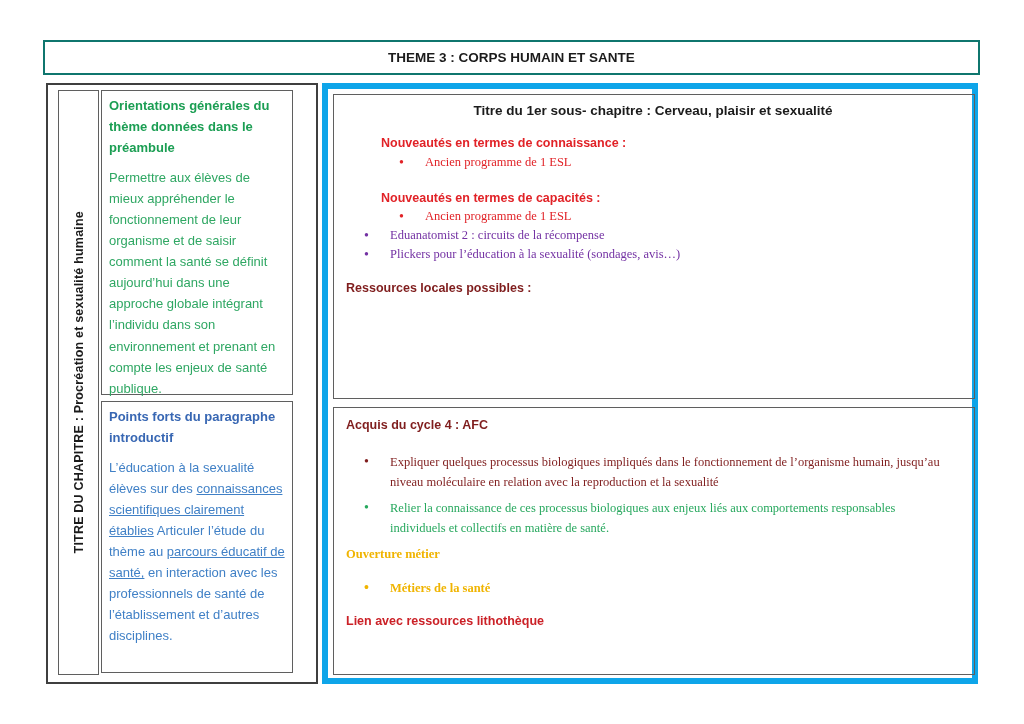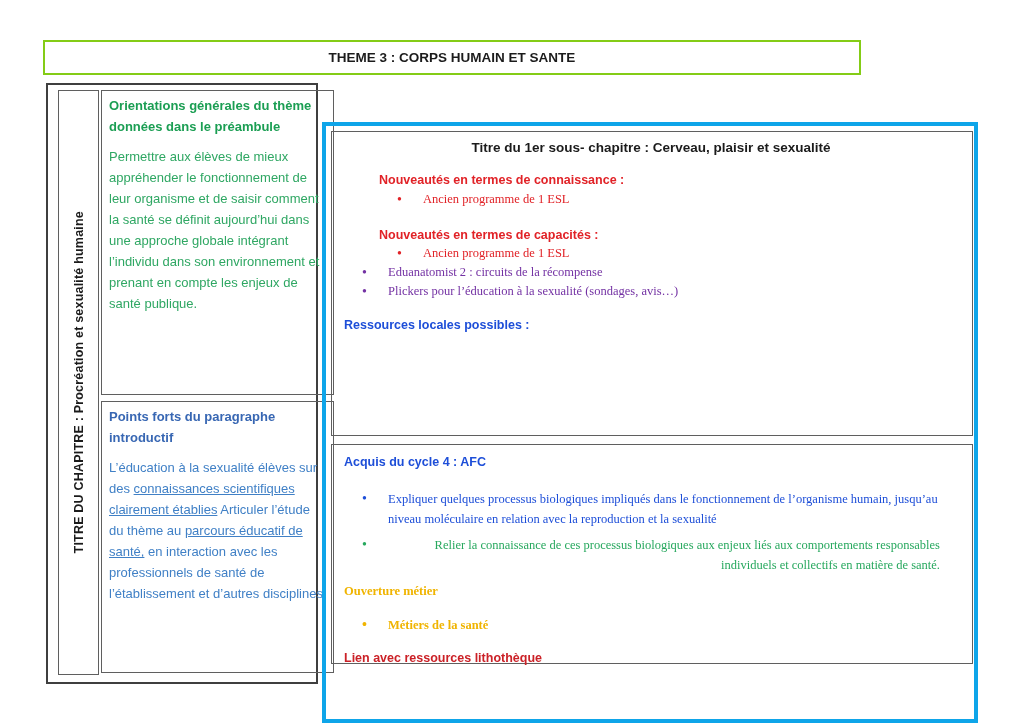--- a/index.html
+++ b/index.html
@@ -6,87 +6,86 @@
   html,body { background:#ffffff; }
   body {
     width:1024px; height:724px; position:relative;
     font-family:"Liberation Sans", sans-serif;
     color:#1b1b1b;
   }
   .page { position:absolute; inset:0; background:#fff; }
 
   
   .header-box {
-    position:absolute; left:43px; top:40px; width:818px; height:35px;
-    border:2px solid #84cc16; display:flex; align-items:center; justify-content:center;
+    position:absolute; left:43px; top:40px; width:937px; height:35px;
+    border:2px solid #0f766e; display:flex; align-items:center; justify-content:center;
   }
   .header-box span { font-weight:bold; font-size:13.5px; }
 
   
   .left-group {
     position:absolute; left:46px; top:83px; width:272px; height:601px;
     border:2px solid #3f3f3f;
   }
   .vertical-strip {
     position:absolute; left:10px; top:5px; width:41px; height:585px;
     border:1.5px solid #5f5f5f;
     display:flex; align-items:center; justify-content:center;
   }
   .vtext {
     writing-mode:vertical-rl; transform:rotate(180deg);
     font-weight:bold; font-size:12.5px; white-space:nowrap; letter-spacing:.2px;
   }
   .cell {
-    position:absolute; left:53px; width:233px;
+    position:absolute; left:53px; width:192px;
     border:1.5px solid #5f5f5f; padding:4px 6px 4px 7px;
     font-size:13px; line-height:1.62;
   }
   .green-cell { top:5px; height:305px; }
   .blue-cell  { top:316px; height:272px; }
   .green-head { color:var(--green-heading,#1b9e53); font-weight:bold; margin-bottom:9px; }
   .green-body { color:var(--green-body,#2fa763); }
   .blue-head  { color:var(--blue-heading,#3867b3); font-weight:bold; margin-bottom:9px; }
   .blue-body  { color:var(--blue-body,#4080c6); }
   .blue-body .link { text-decoration:underline; cursor:pointer; }
 
   
   .right-group {
     position:absolute; left:322px; top:83px; width:656px; height:601px;
-    border:4px solid #0ea5e9;
-    margin-top:39px;
+    border:6px solid #0ea5e9;
   }
   .box {
     position:absolute; left:5px; width:642px;
     border:1.5px solid #5f5f5f; padding:6px 14px 6px 12px;
     font-size:12.5px;
   }
   .top-box { top:5px; height:305px; }
-  .bottom-box { top:318px; height:220px; padding-top:8px; }
+  .bottom-box { top:318px; height:268px; padding-top:8px; }
 
   .box-title { text-align:center; font-weight:bold; font-size:13.5px; margin:2px 0 16px; }
   .h { font-weight:bold; line-height:1.5; }
   .red    { color:var(--red,#e12227);padding-left:35px; }
   .purple { color:var(--purple,#7331a3); }
-  .black  { color:#1d4ed8; }
+  .black  { color:#7f1d1d; }
   .green2 { color:var(--green-accent,#27a85e); }
   .gold   { color:var(--gold,#f0b400); }
   .darkred{ color:var(--dark-red,#cb2127); }
 
   ul { list-style:none; margin-left:18px; }
   li { position:relative; padding-left:26px; line-height:1.5; padding-right:18px;font-family:Liberation Serif, serif; }
   li::before { content:"\2022"; position:absolute; left:0; top:-1px; font-size:14px; }
   .bottom-box li { line-height:1.6; }
 
   .mt17 { margin-top:17px; }
   .mt20 { margin-top:20px; }
   .mt15 { margin-top:15px; }
   .mt14 { margin-top:14px; }
   .mt7  { margin-top:7px;font-family:Liberation Serif, serif; }
   .mb6  { margin-bottom:6px; }
-  .mb2  { margin-bottom:2px;text-align:right; }
+  .mb2  { margin-bottom:2px; }
 </style>
 </head>
 <body>
 
 <div class="page">
 
   <div class="header-box">
     <span>THEME 3 : CORPS HUMAIN ET SANTE</span>
   </div>
 

